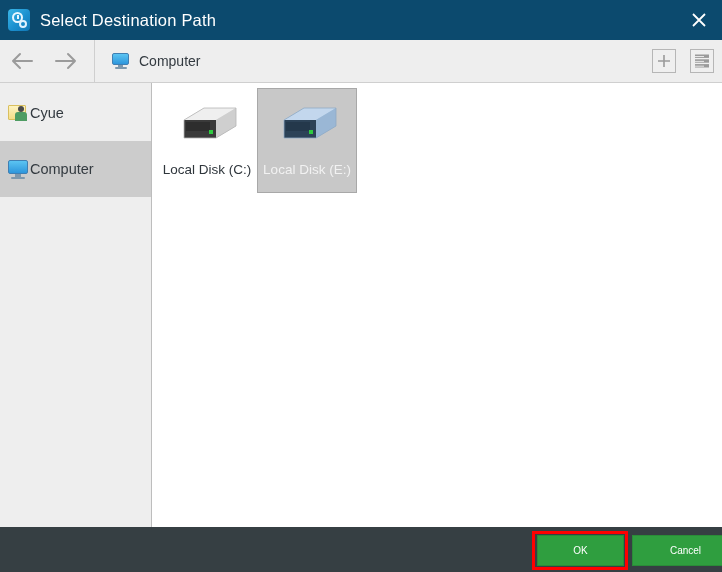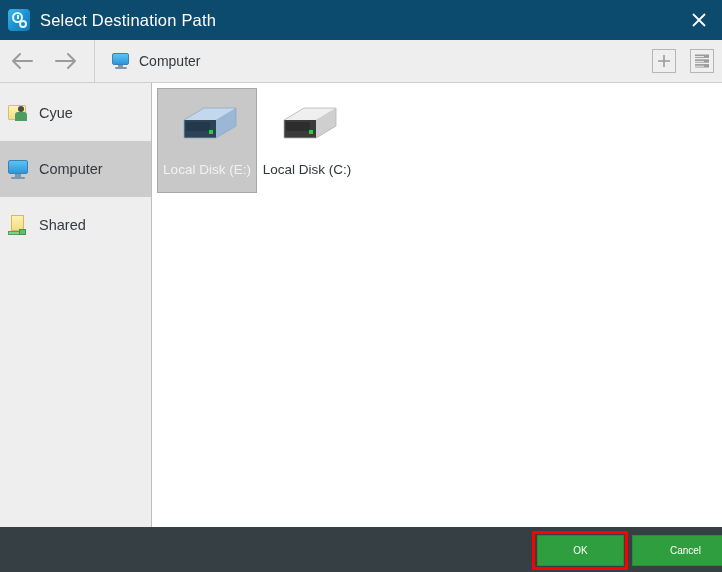--- a/index.html
+++ b/index.html
@@ -164,21 +164,20 @@
     box-sizing: border-box;
     cursor: pointer;
   }
   .side-item.selected { background: #cccccc; }
   .side-ico {
     width: 22px; height: 22px;
     position: relative;
     flex: none;
   }
   .side-label {
-    margin-left: 9px;
     font-size: 14.5px;
     color: #333a40;
     white-space: nowrap;
   }
 
   
   .ic-userfolder .fbody {
     position: absolute; left: 0; top: 3px;
     width: 18px; height: 15px;
     background: linear-gradient(180deg,#fdf3c0,#f6dd86);
@@ -406,65 +405,55 @@
       <div class="side-item selected">
         <span class="side-ico ic-monitor">
           <span class="screen"></span>
             <span class="stand"></span>
             <span class="base"></span>
         </span>
         <span class="side-label">Computer</span>
       </div>
 
 
-      <div class="side-item">
-        <span class="side-ico ic-shared">
-          <span class="doc"></span>
-          <span class="arm">
-              <span class="p1"></span>
-              <span class="p2"></span>
-            </span>
+
+    </div>
+
+    <div class="content">
+
+      <div class="file-tile">
+        <span class="drive-icon">
+          <svg width="66" height="46" viewBox="0 0 66 46">
+            <polygon points="10,18 30,6 62,6 62,24 42,36 10,36" fill="#d9d9d9"></polygon>
+            <polygon points="10,18 30,6 62,6 42,18" fill="#efefef"></polygon>
+            <polygon points="42,18 62,6 62,24 42,36" fill="#cfcfcf"></polygon>
+            <polygon points="10,18 42,18 42,36 10,36" fill="#3a3a3a"></polygon>
+            <rect x="12" y="20" width="24" height="9" fill="#2d2d2d"></rect>
+            <rect x="35" y="28" width="4" height="4" fill="#2ecc40"></rect>
+            <polygon points="10,18 30,6 62,6 62,24 42,36 10,36" fill="none" stroke="#b5b5b5" stroke-width="0.8"></polygon>
+          </svg>
         </span>
-        <span class="side-label">Shared</span>
-      </div>
-
-    </div>
-
-    <div class="content">
+        <span class="file-label">Local Disk (C:)</span>
+      </div>
 
       <div class="file-tile sel">
         <span class="drive-icon">
           <svg width="66" height="46" viewBox="0 0 66 46">
             <polygon points="10,18 30,6 62,6 62,24 42,36 10,36" fill="#a9c4e0"></polygon>
             <polygon points="10,18 30,6 62,6 42,18" fill="#c3d7ed"></polygon>
             <polygon points="42,18 62,6 62,24 42,36" fill="#9ab7d5"></polygon>
             <polygon points="10,18 42,18 42,36 10,36" fill="#2c4257"></polygon>
             <rect x="12" y="20" width="24" height="9" fill="#24384b"></rect>
             <rect x="35" y="28" width="4" height="4" fill="#2ecc40"></rect>
             <polygon points="10,18 30,6 62,6 62,24 42,36 10,36" fill="none" stroke="#8fa9c4" stroke-width="0.8"></polygon>
           </svg>
         </span>
         <span class="file-label">Local Disk (E:)</span>
       </div>
 
-      <div class="file-tile">
-        <span class="drive-icon">
-          <svg width="66" height="46" viewBox="0 0 66 46">
-            <polygon points="10,18 30,6 62,6 62,24 42,36 10,36" fill="#d9d9d9"></polygon>
-            <polygon points="10,18 30,6 62,6 42,18" fill="#efefef"></polygon>
-            <polygon points="42,18 62,6 62,24 42,36" fill="#cfcfcf"></polygon>
-            <polygon points="10,18 42,18 42,36 10,36" fill="#3a3a3a"></polygon>
-            <rect x="12" y="20" width="24" height="9" fill="#2d2d2d"></rect>
-            <rect x="35" y="28" width="4" height="4" fill="#2ecc40"></rect>
-            <polygon points="10,18 30,6 62,6 62,24 42,36 10,36" fill="none" stroke="#b5b5b5" stroke-width="0.8"></polygon>
-          </svg>
-        </span>
-        <span class="file-label">Local Disk (C:)</span>
-      </div>
-
     </div>
   </div>
 
   <div class="footer"></div>
   <div class="btn" id="ok-button">OK</div>
   <div class="btn" id="cancel-button">Cancel</div>
   <div class="highlight-box"></div>
 
 </div>
 

